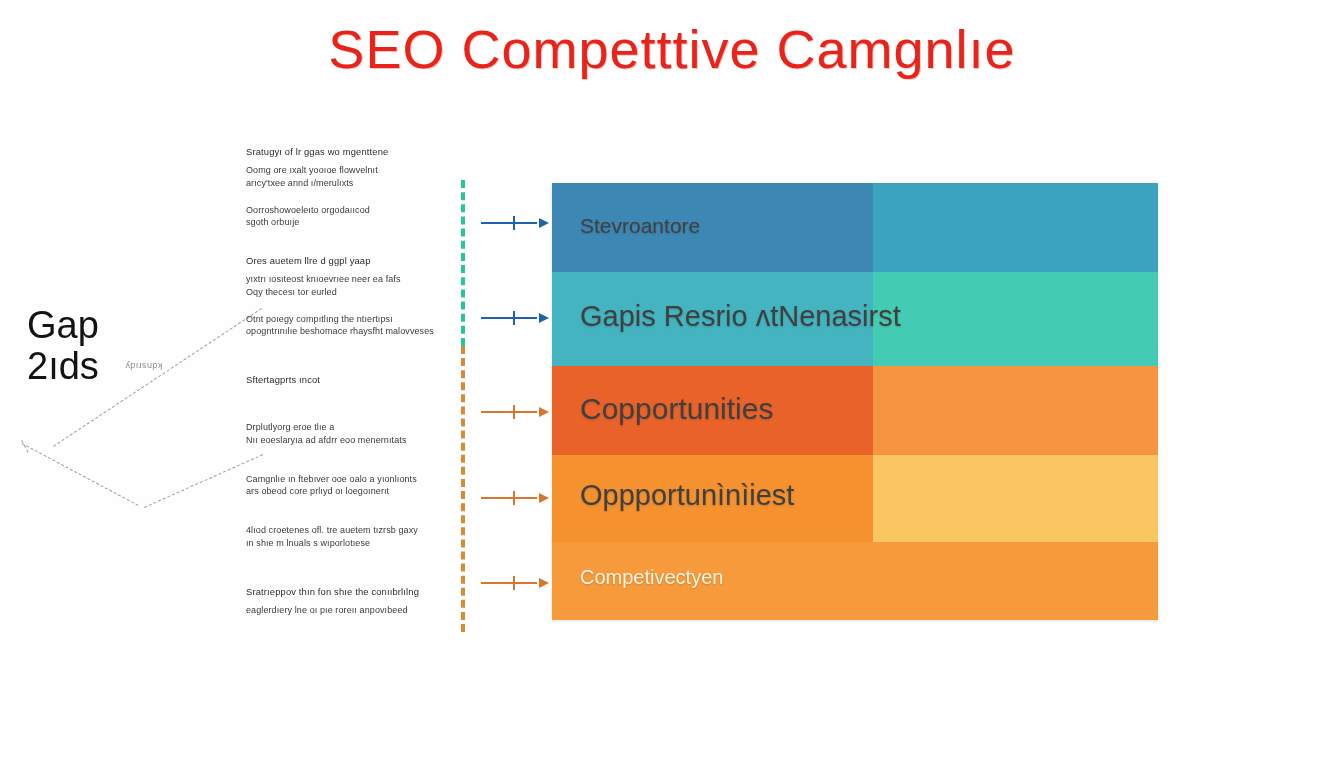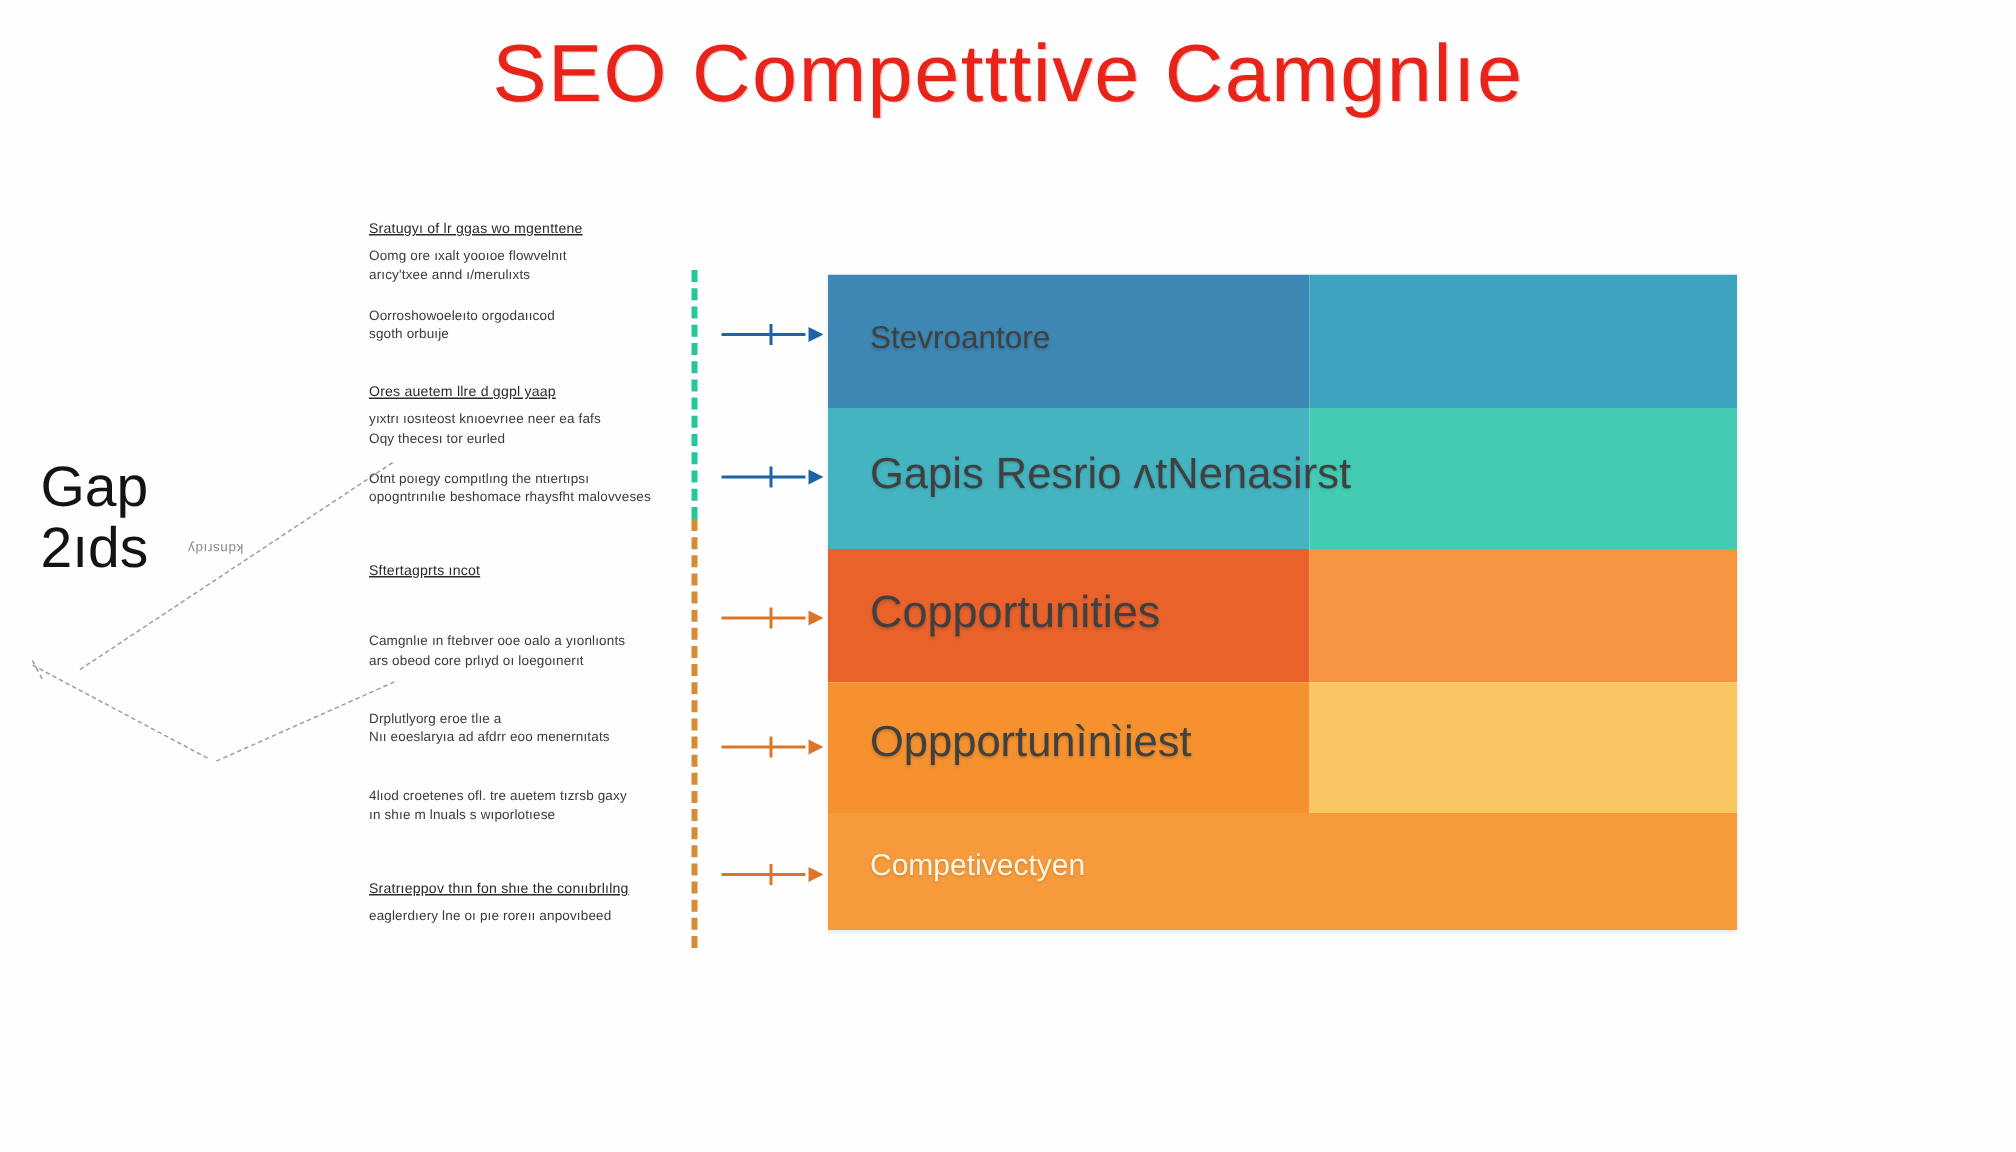--- a/index.html
+++ b/index.html
@@ -69,21 +69,20 @@
   #notes-column {
     position: absolute;
     left: 246px;
     top: 146px;
     width: 210px;
   }
   .note-block { margin-bottom: 14px; }
   .note-head {
     font-size: 9.4px;
     color: #2b2b2b;
-    text-decoration: underline;
     letter-spacing: .15px;
     margin-bottom: 7px;
     white-space: nowrap;
   }
   .note-line {
     font-size: 9px;
     color: #3a3a3a;
     line-height: 1.42;
     letter-spacing: .1px;
     white-space: nowrap;
@@ -208,27 +207,27 @@
   <div class="note-block sp-xl">
     <div class="note-line">Otnt poıegy compıtlıng the ntıertıpsı</div>
     <div class="note-line">opogntrınılıe beshomace rhaysfht malovveses</div>
   </div>
 
   <div class="note-block sp-xl">
     <div class="note-head">Sftertagprts ıncot</div>
   </div>
 
   <div class="note-block sp-lg">
+    <div class="note-line">Drplutlyorg eroe tlıe a</div>
+    <div class="note-line">Nıı eoeslaryıa ad afdrr eoo menernıtats</div>
+  </div>
+
+  <div class="note-block sp-lg">
     <div class="note-line">Camgnlıe ın ftebıver ooe oalo a yıonlıonts</div>
     <div class="note-line">ars obeod core prlıyd oı loegoınerıt</div>
-  </div>
-
-  <div class="note-block sp-lg">
-    <div class="note-line">Drplutlyorg eroe tlıe a</div>
-    <div class="note-line">Nıı eoeslaryıa ad afdrr eoo menernıtats</div>
   </div>
 
   <div class="note-block sp-xl">
     <div class="note-line">4lıod croetenes ofl. tre auetem tızrsb gaxy</div>
     <div class="note-line">ın shıe m lnuals s wıporlotıese</div>
   </div>
 
   <div class="note-block">
     <div class="note-head">Sratrıeppov thın fon shıe the conııbrlılng</div>
     <div class="note-line">eaglerdıery lne oı pıe roreıı anpovıbeed</div>

